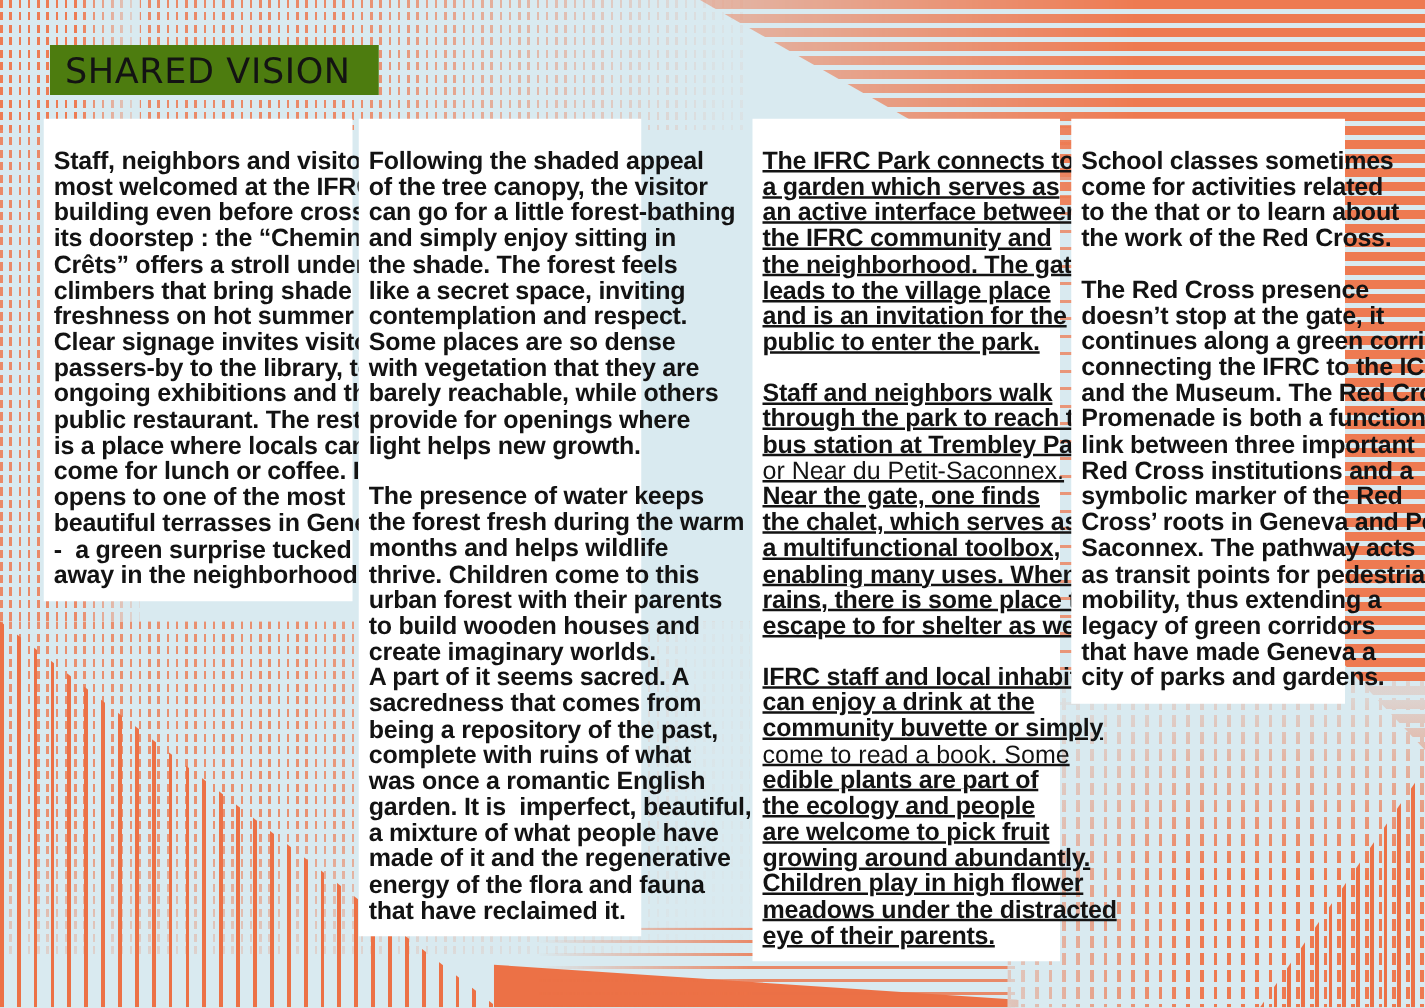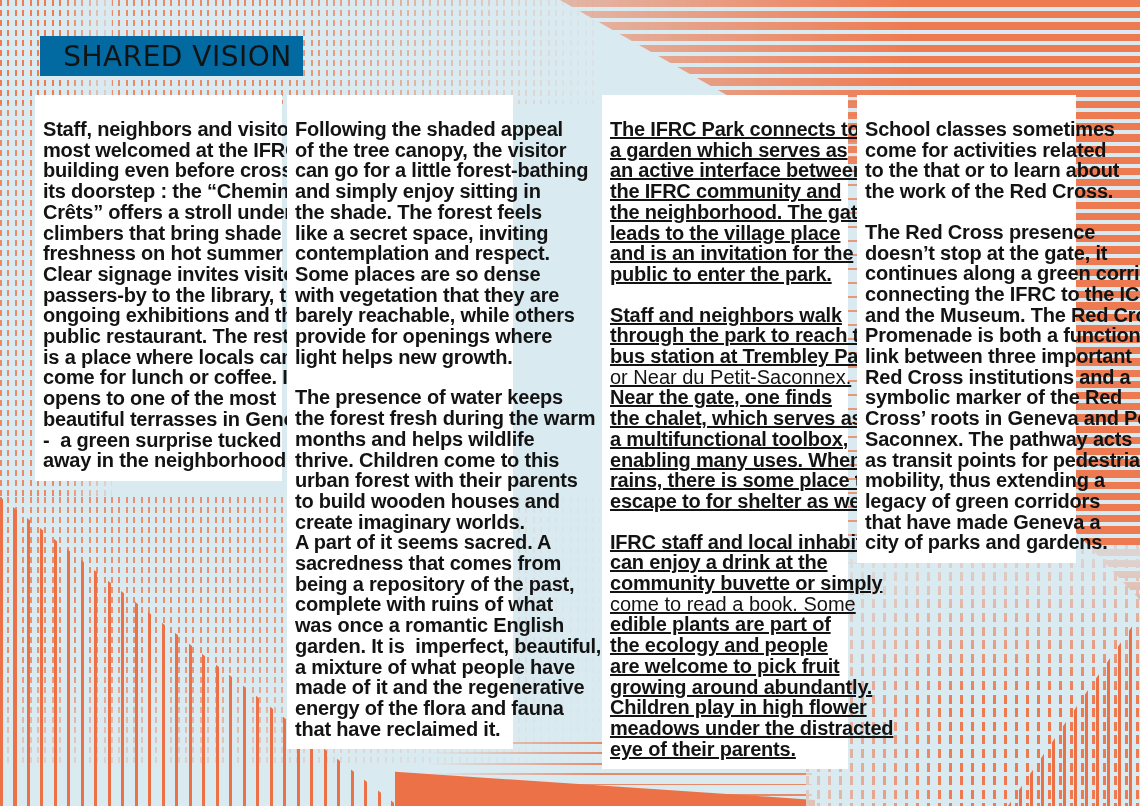--- a/index.html
+++ b/index.html
@@ -84,22 +84,22 @@
                linear-gradient(to left,rgba(217,234,240,0) 55%,rgba(217,234,240,.7) 100%);}
   .vlines-corner{
     left:1008px;top:598px;width:132px;height:208px;
     background:repeating-linear-gradient(to right,var(--orange-strong) 0 3px,transparent 3px 11px);
     clip-path:polygon(100% 8%,100% 100%,0 100%);
   }
 
   
   .title-box{
     position:absolute;left:40px;top:36px;width:263px;height:40px;
-    background:#0369a1;z-index:3;
-    display:flex;align-items:center;justify-content:center;
+    background:#4d7c0f;z-index:3;
+    display:flex;align-items:center;
   }
   .title-box h1{
     margin:0 0 0 12px;
     font-family:"DejaVu Sans",sans-serif;
     font-weight:400;font-size:28px;letter-spacing:.5px;color:var(--ink);
   }
   .col{
     position:absolute;z-index:2;background:#ffffff;
     padding:24px 6px 10px 8px;box-sizing:border-box;
     color:var(--ink);

